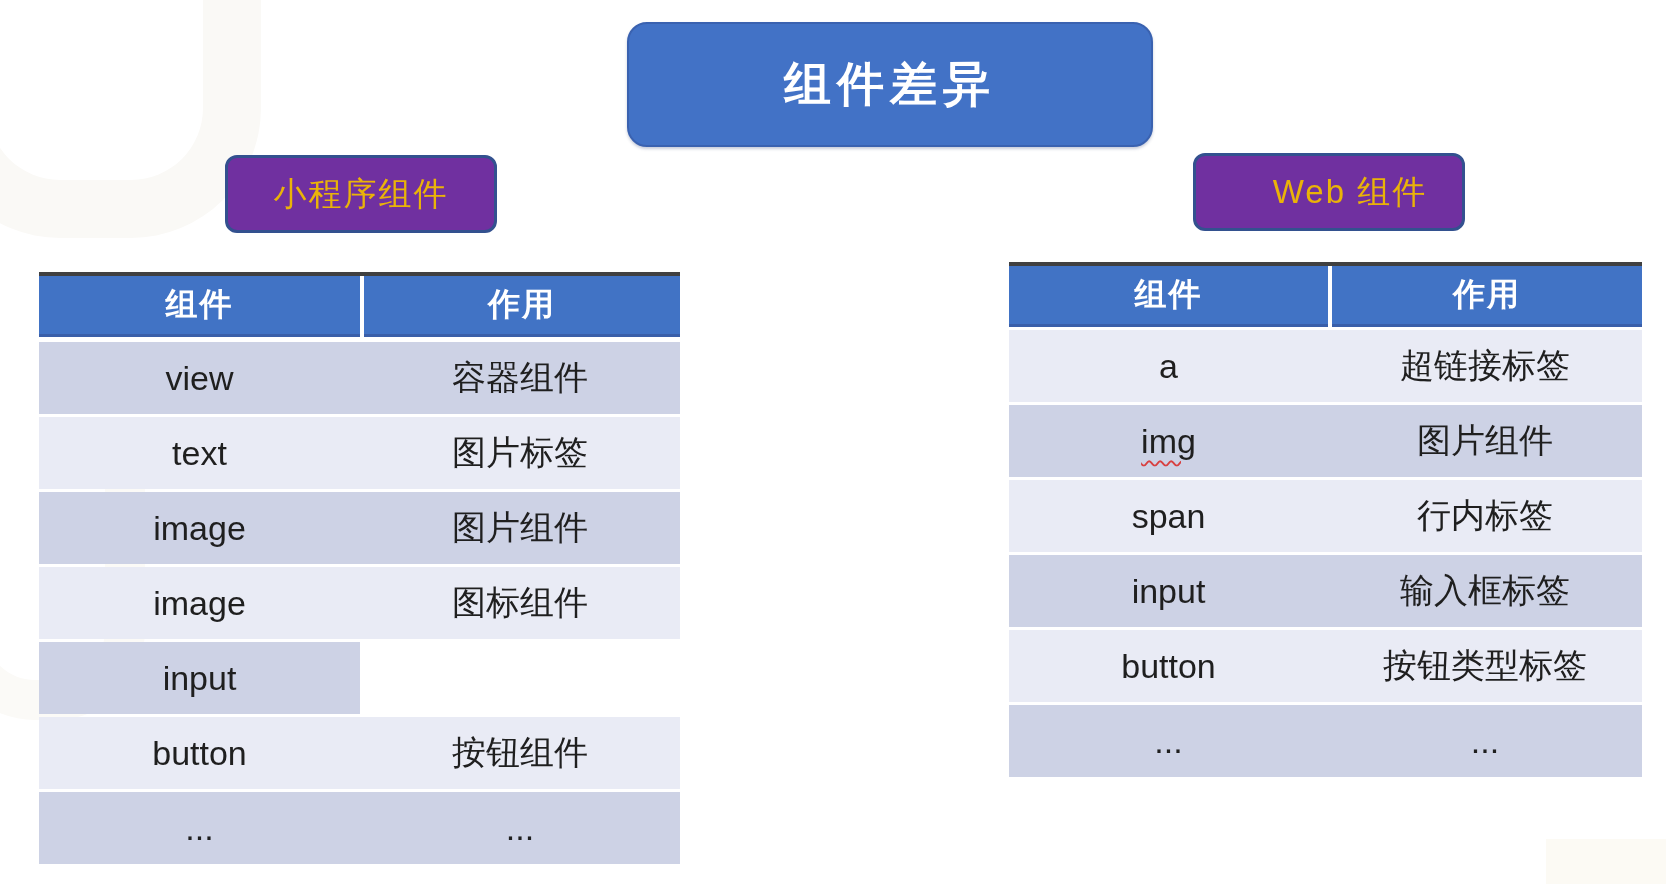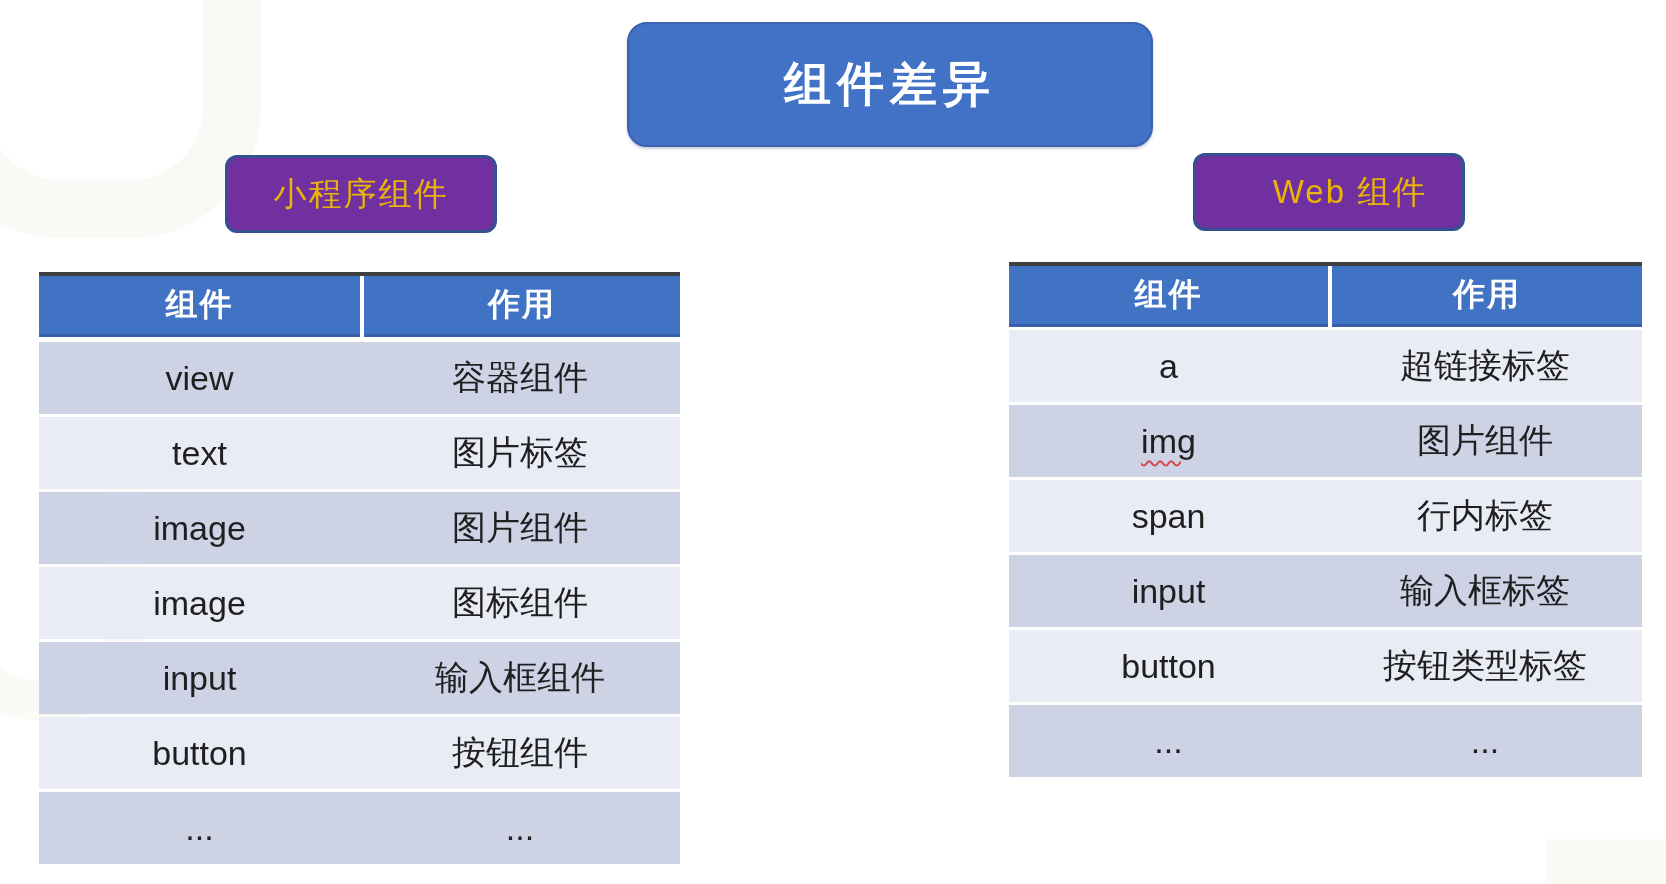--- a/index.html
+++ b/index.html
@@ -150,23 +150,20 @@
           <span>image</span>
         </div>
         <div class="cell c2">
           <span>图标组件</span>
         </div>
       </div>
       <div class="t-row dark">
         <div class="cell c1">
           <span>input</span>
         </div>
-        <div class="cell c2">
-          <span>输入框组件</span>
-        </div>
       </div>
       <div class="t-row light">
         <div class="cell c1">
           <span>button</span>
         </div>
         <div class="cell c2">
           <span>按钮组件</span>
         </div>
       </div>
       <div class="t-row dark">

